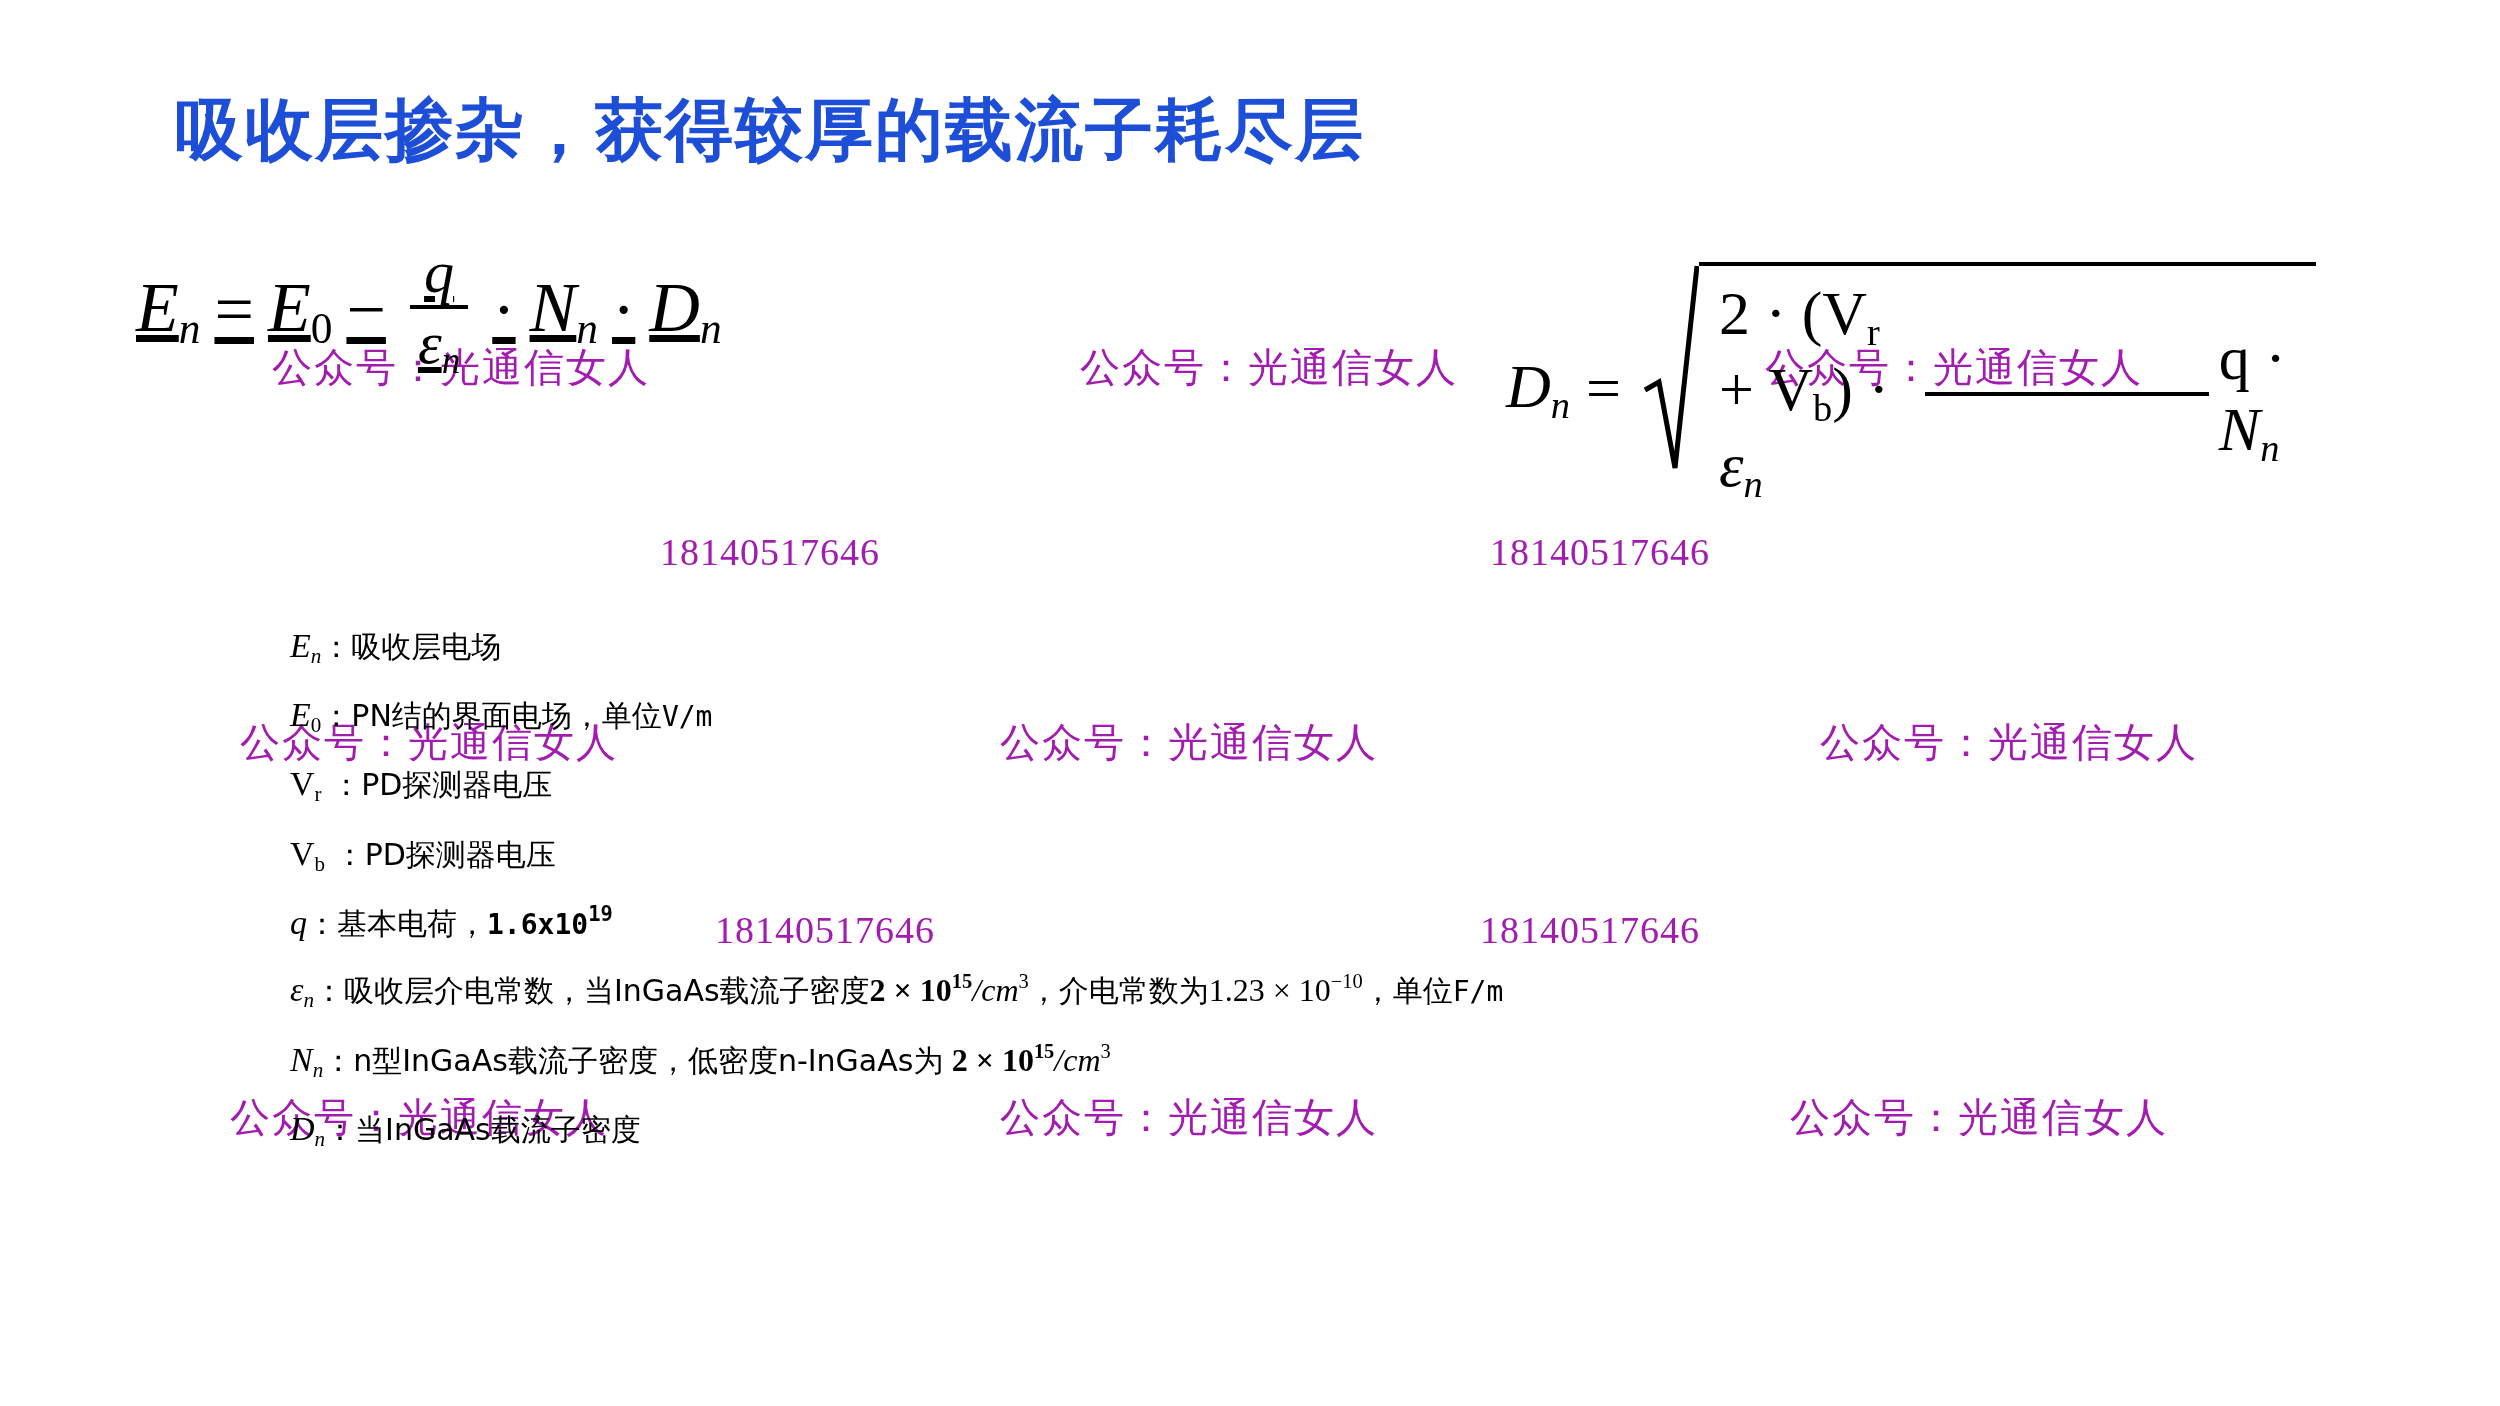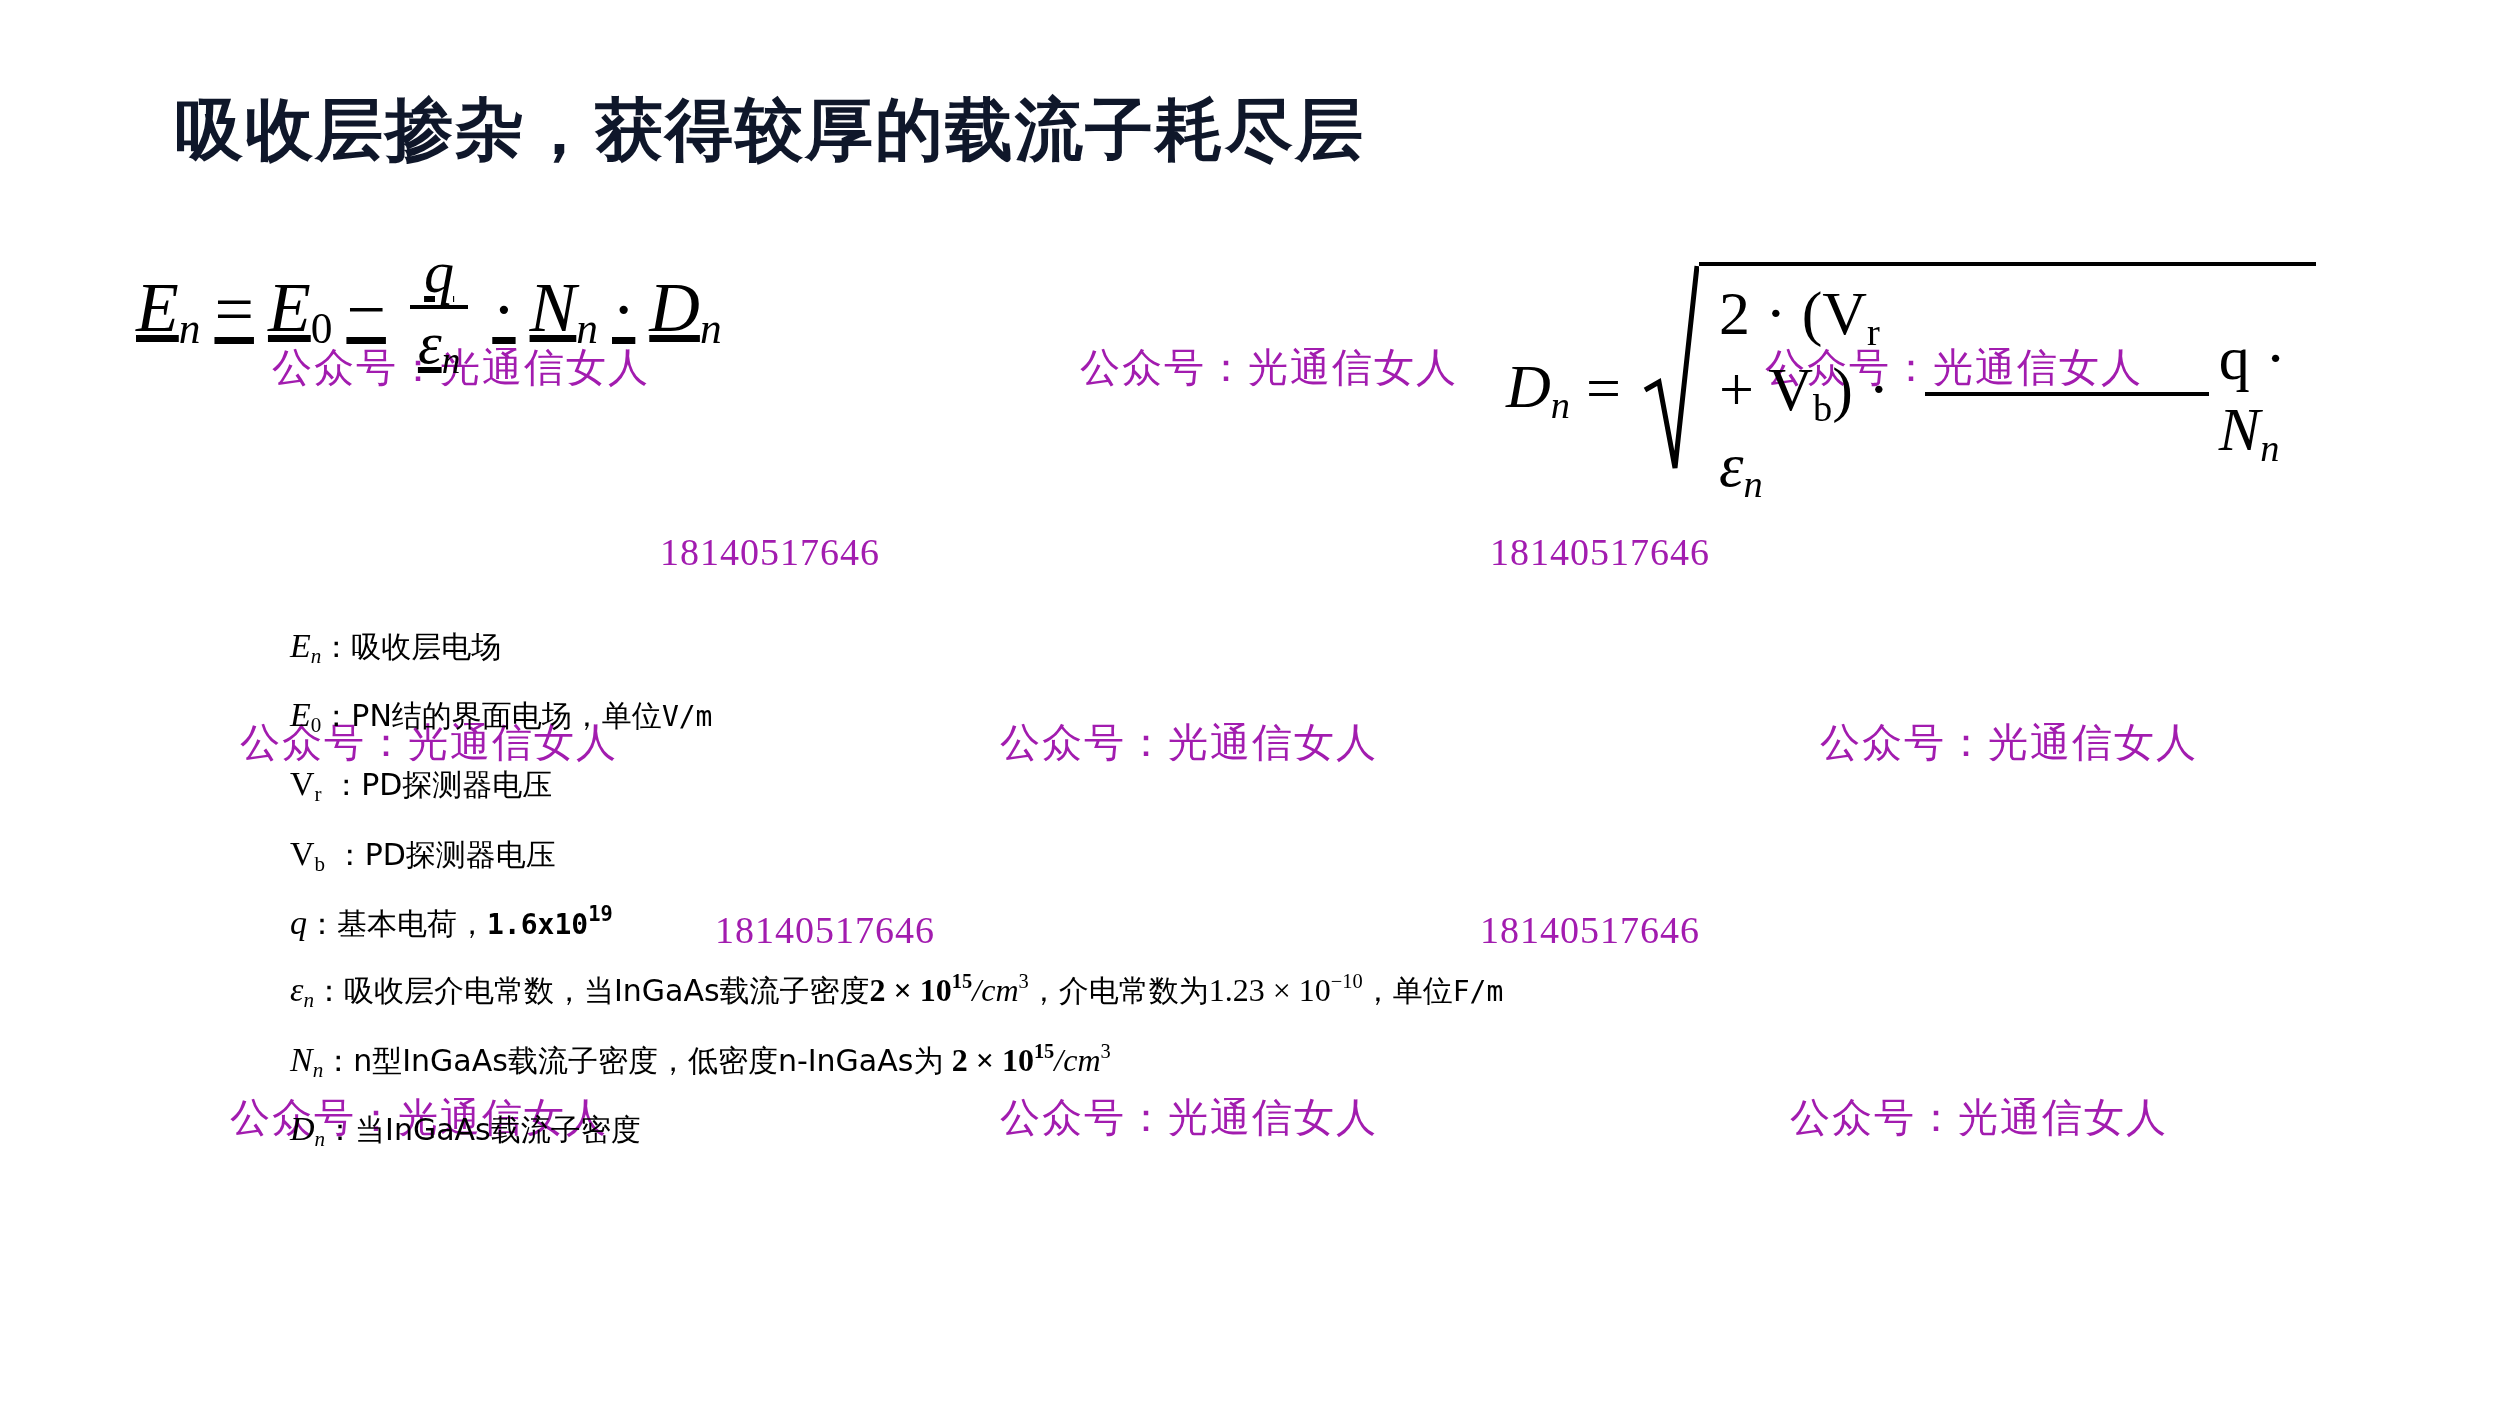--- a/index.html
+++ b/index.html
@@ -39,21 +39,21 @@
 
   
   .title {
     position: absolute;
     left: 175px;
     top: 85px;
     font-family: "DejaVu Sans", sans-serif;
     font-weight: 700;
     font-size: 68px;
     letter-spacing: 2px;
-    color: #0f172a;
+    color: #1d4ed8;
     z-index: 10;
   }
 
   
   .math {
     font-family: "Liberation Serif", serif;
     z-index: 10;
     position: absolute;
   }
   .it { font-style: italic; }

